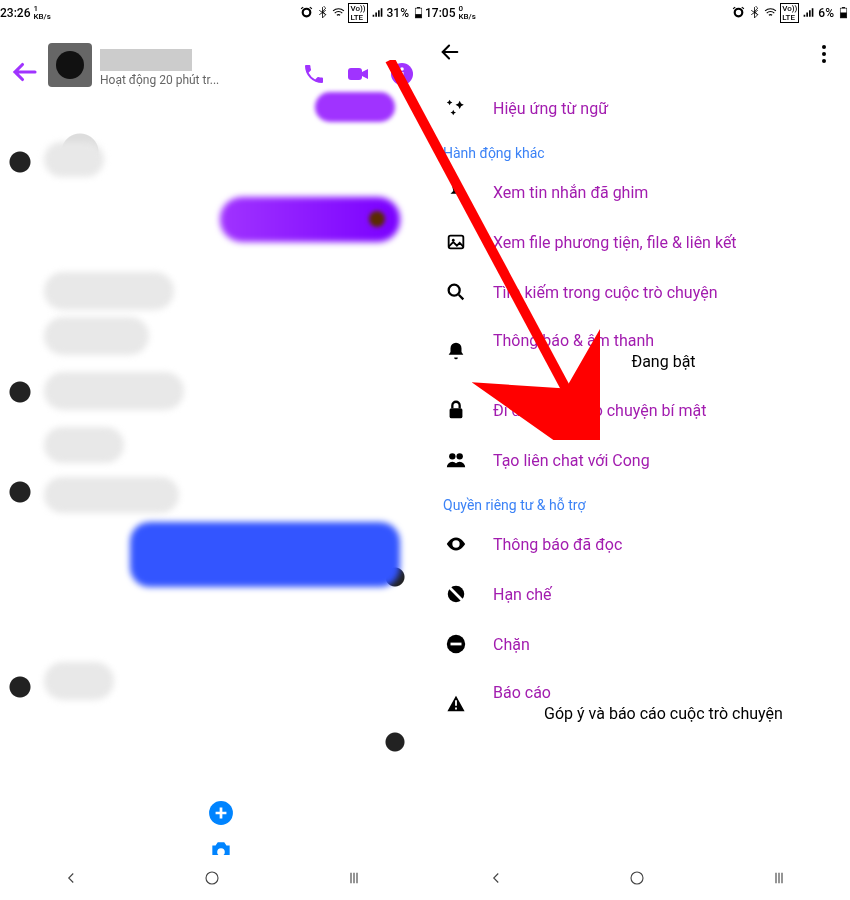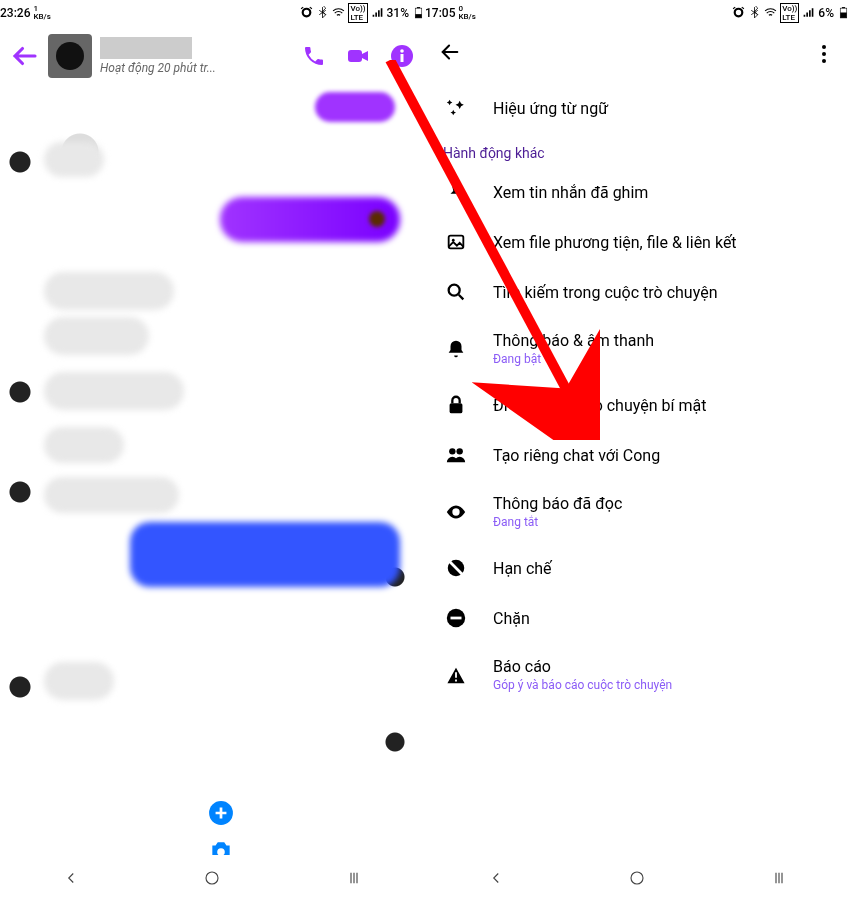--- a/index.html
+++ b/index.html
@@ -11,21 +11,21 @@
   .status .left, .status .right { display:flex; align-items:center; gap:3px; }
   .status svg { width: 13px; height: 13px; }
   .kbs { font-size: 8px; line-height: 8px; display:inline-block; }
 
   
   .navbar { position:absolute; bottom:0; left:0; right:0; height:45px; display:flex; justify-content:space-around; align-items:center; background:#fff;}
   .navbar .nv { width: 20px; height: 20px; display:flex; align-items:center; justify-content:center;}
   .navbar svg { width:18px; height:18px; }
 
   
-  .chat-header { height: 62px; display:flex; align-items:center; padding: 0 10px; gap:8px;font-style:italic;}
+  .chat-header { height: 62px; display:flex; align-items:flex-end; padding: 0 10px; gap:8px;}
   .back-arrow { color:#a033ff; width:30px; height:30px; display:flex;align-items:center;justify-content:center;}
   .avatar-sq { width:44px; height:44px; background:#666; border-radius:4px; position:relative;}
   .avatar-sq::after{content:'';position:absolute;left:8px;top:8px;width:28px;height:28px;background:#111;border-radius:50%;}
   .name-block { flex:1; overflow:hidden; }
   .name-redact { width:92px; height:22px; background:#ccc; margin-bottom:2px;}
   .activity { font-size:12px; color:#666; white-space:nowrap; overflow:hidden; text-overflow:ellipsis;}
   .header-actions { display:flex; gap:18px; color:#a033ff;}
   .header-actions .ic { width:26px;height:26px; display:flex;align-items:center;justify-content:center;}
   .header-actions svg{width:24px;height:24px;}
 
@@ -66,23 +66,23 @@
   .settings-header { height:58px; display:flex; align-items:center; justify-content:space-between; padding:0 14px;}
   .settings-header svg{width:22px;height:22px;}
   .more-dots{display:flex;flex-direction:column;gap:3px;align-items:center;justify-content:center;width:24px;}
   .more-dots span{width:4px;height:4px;background:#000;border-radius:50%;}
 
   .settings-body{ padding: 0 6px; height:772px; overflow:hidden;}
   .row{ display:flex; align-items:center; padding:14px 10px; gap:22px;}
   .row .ricon{ width:30px; display:flex; align-items:center; justify-content:center;}
   .row .ricon svg{width:22px;height:22px;}
   .row .rtext{ flex:1;}
-  .row .rlabel{ font-size:16px; color:#000000;}
-  .row .rsub{ font-size:12px; color:#8b5cf6; margin-top:2px;}
-  .section{ font-size:14px; color:#4c1d95; padding:12px 12px 6px;}
+  .row .rlabel{ font-size:16px; color:#a21caf;}
+  .row .rsub{ font-size:16px; color:#000000; margin-top:2px;text-align:center;}
+  .section{ font-size:14px; color:#3b82f6; padding:12px 12px 6px;}
 
   
   .arrow-annot{ position:absolute; left:380px; top:60px; pointer-events:none; z-index:50;}
 </style>
 </head>
 <body>
 
 <div class="pane">
   <div class="status">
     <div class="left">
@@ -336,35 +336,35 @@
 
     <div class="row">
       <div class="ricon">
           <svg viewBox="0 0 24 24" fill="#000">
             <circle cx="8" cy="8" r="3.5"></circle>
             <circle cx="16" cy="8" r="3.5"></circle>
             <path d="M2 20a6 6 0 0112 0M10 20a6 6 0 0112 0"></path>
           </svg>
         </div>
       <div class="rtext">
-          <div class="rlabel">Tạo riêng chat với Cong</div>
-        </div>
-    </div>
-
+          <div class="rlabel">Tạo liên chat với Cong</div>
+        </div>
+    </div>
+
+    <div class="section">Quyền riêng tư &amp; hỗ trợ</div>
 
     <div class="row">
       <div class="ricon">
           <svg viewBox="0 0 24 24" fill="#000">
             <path d="M12 5C6 5 2 12 2 12s4 7 10 7 10-7 10-7-4-7-10-7zm0 11a4 4 0 110-8 4 4 0 010 8z"></path>
             <circle cx="12" cy="12" r="2" fill="#fff"></circle>
           </svg>
         </div>
       <div class="rtext">
           <div class="rlabel">Thông báo đã đọc</div>
-          <div class="rsub">Đang tắt</div>
         </div>
     </div>
 
     <div class="row">
       <div class="ricon">
           <svg viewBox="0 0 24 24" fill="#000">
             <circle cx="12" cy="12" r="9"></circle>
             <path d="M5 5l14 14" stroke="#fff" stroke-width="3"></path>
           </svg>
         </div>

